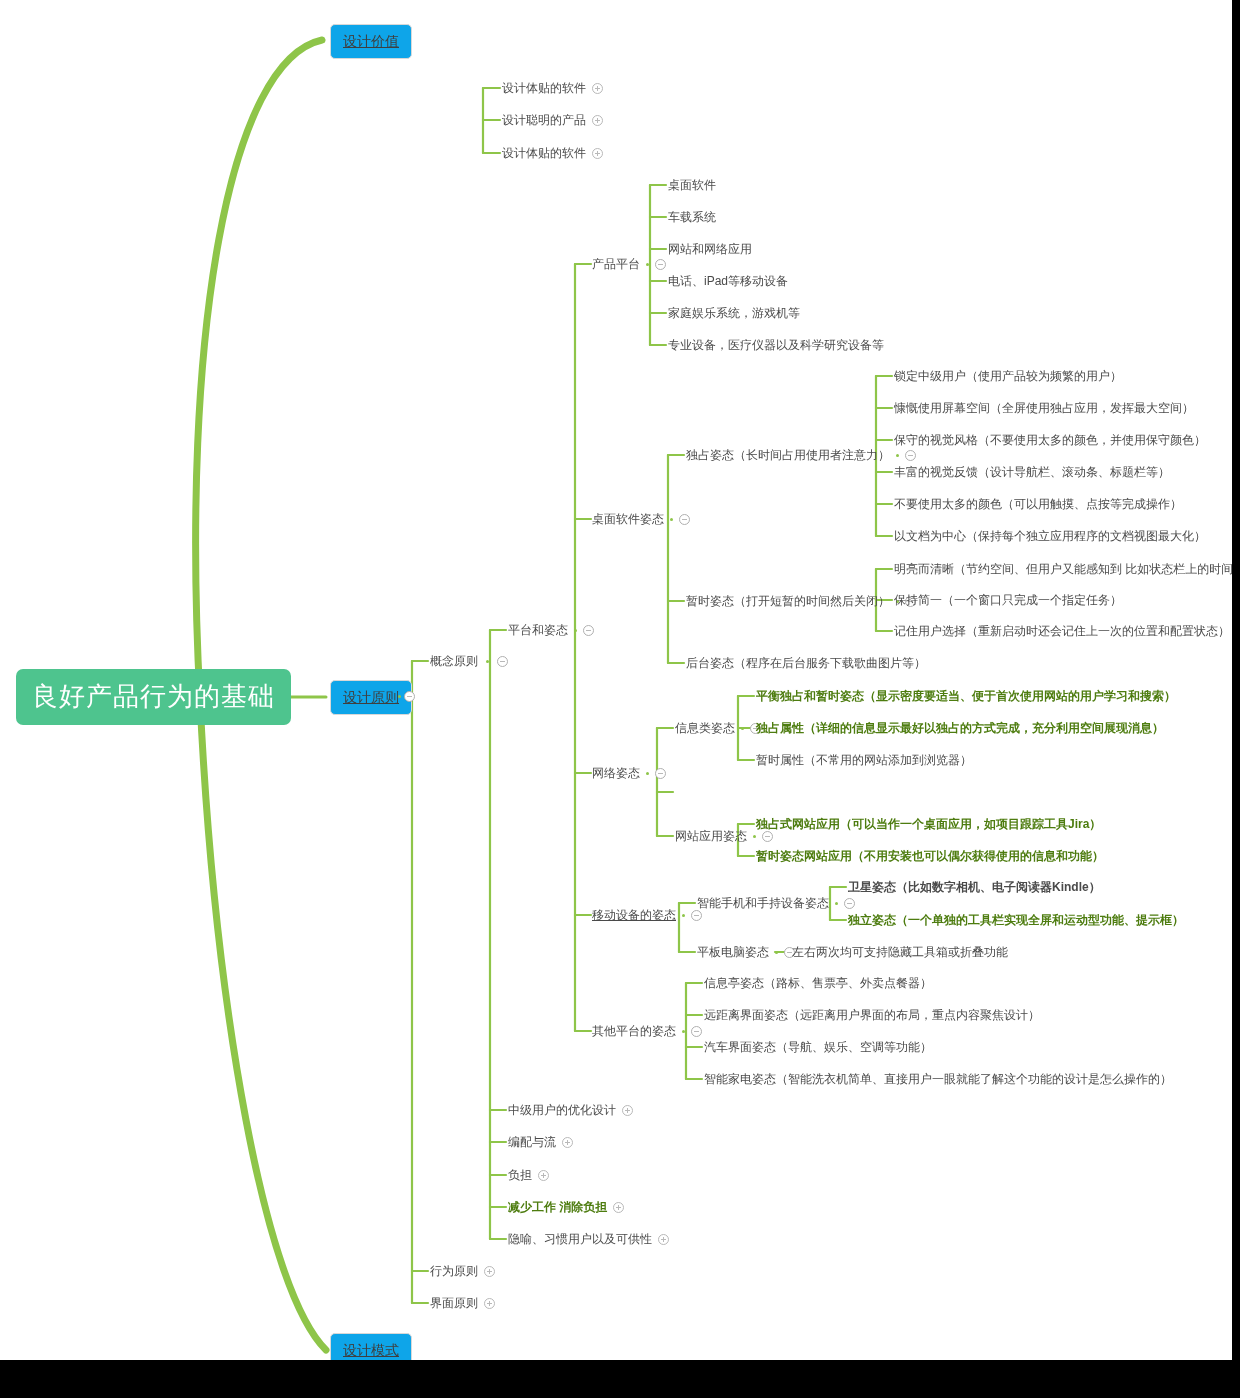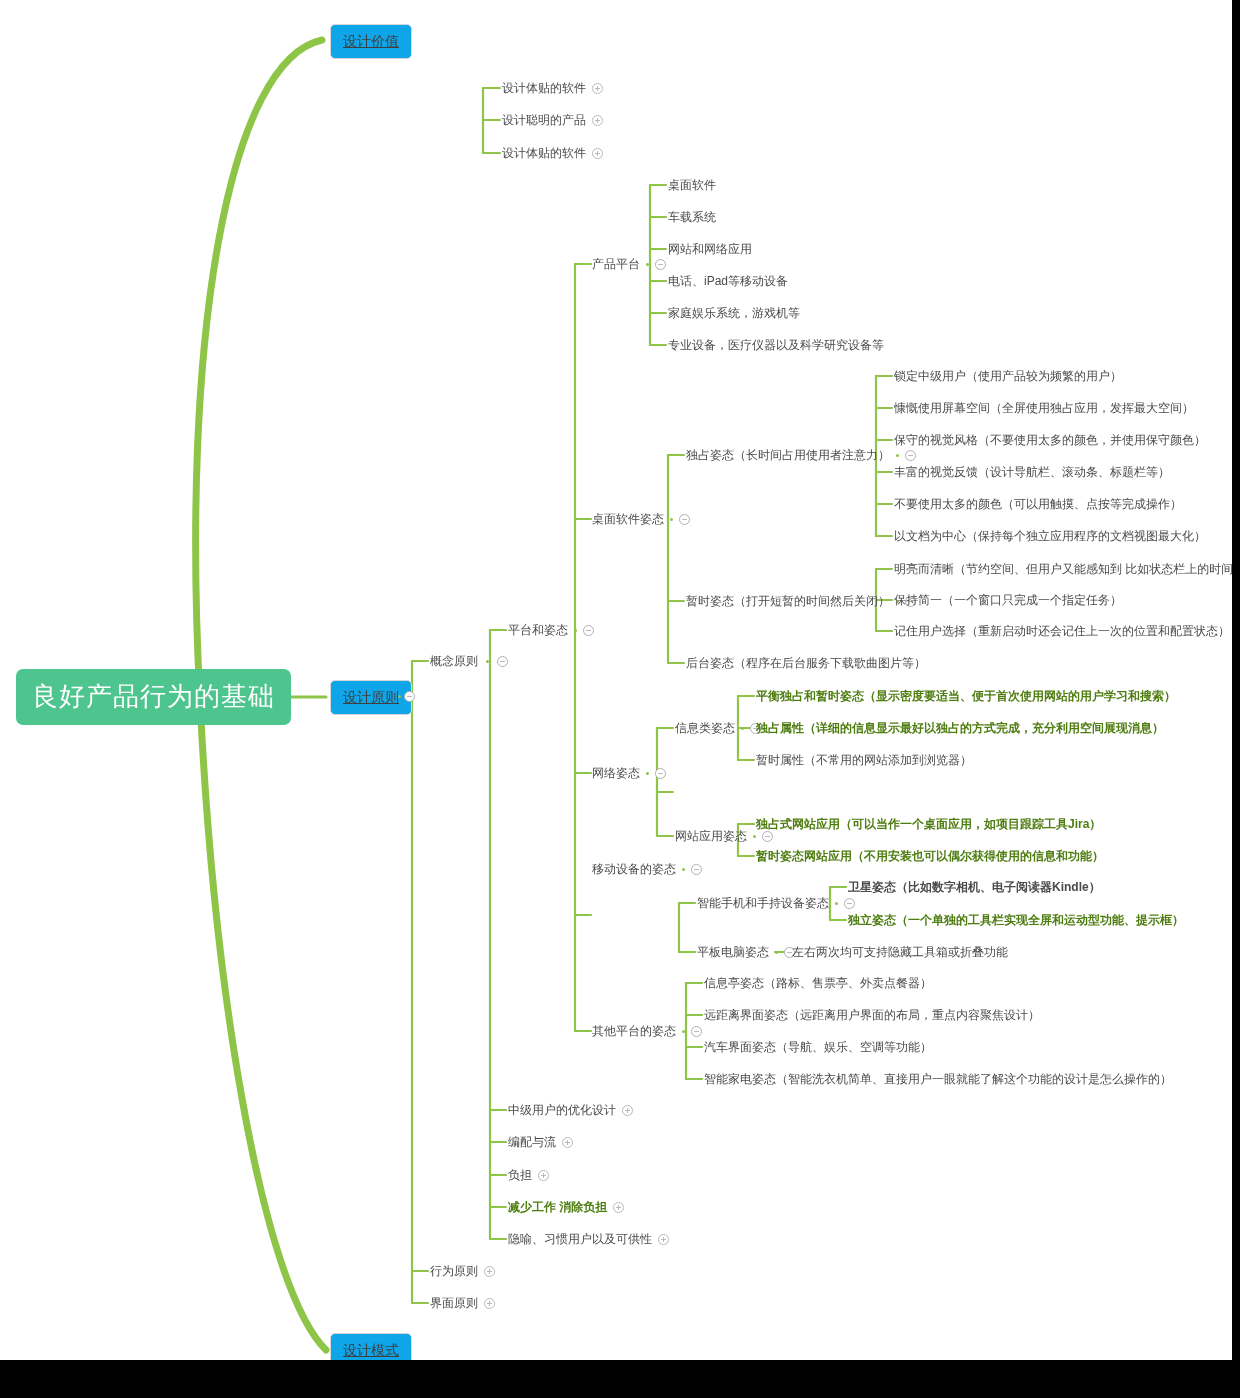--- a/index.html
+++ b/index.html
@@ -271,21 +271,21 @@
   <div class="node" style="left:592px; top:511px;">
     <span class="label">桌面软件姿态</span>
     <span class="dot"></span>
     <span class="toggle minus"></span>
   </div>
   <div class="node" style="left:592px; top:765px;">
     <span class="label">网络姿态</span>
     <span class="dot"></span>
     <span class="toggle minus"></span>
   </div>
-  <div class="node" style="left:592px; top:861px;">
+  <div class="node" style="left:592px; top:907px;text-decoration:underline;">
     <span class="label">移动设备的姿态</span>
     <span class="dot"></span>
     <span class="toggle minus"></span>
   </div>
   <div class="node" style="left:592px; top:1023px;">
     <span class="label">其他平台的姿态</span>
     <span class="dot"></span>
     <span class="toggle minus"></span>
   </div>
 

